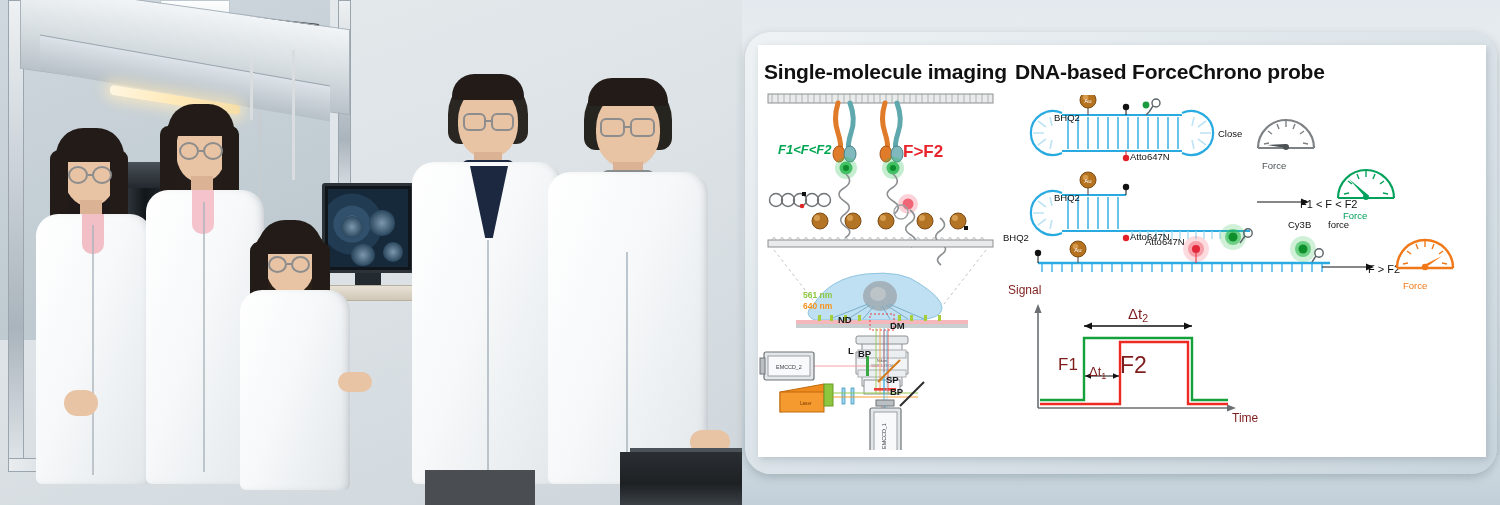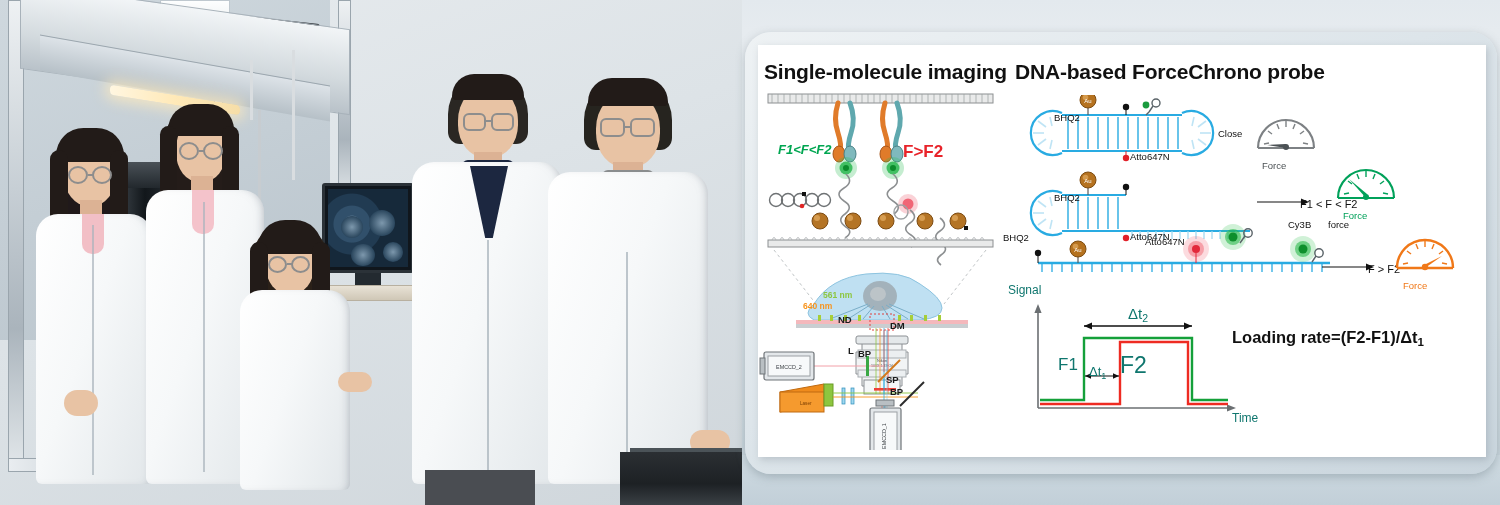--- a/index.html
+++ b/index.html
@@ -147,21 +147,21 @@
   .optlbl { font-size:9.5px; color:#1a1a1a; font-family:"Liberation Sans",sans-serif; }
   .laserlbl561 { font-size:8.5px; font-weight:bold; color:#8dc63f; }
   .laserlbl640 { font-size:8.5px; font-weight:bold; color:#f7941e; }
 
   
   .plbl { position:absolute; font-size:9.5px; color:#111; white-space:nowrap; }
   .force-lbl { position:absolute; font-size:9.5px; white-space:nowrap; }
   .fstate { position:absolute; font-size:11px; color:#111; white-space:nowrap; }
 
   
-  .sig-lbl { position:absolute; white-space:nowrap; color:#0f766e; }
+  .sig-lbl { position:absolute; white-space:nowrap; color:#7f1d1d; }
   #sig-signal { font-size:12px; }
   #sig-time   { font-size:12px; }
   #sig-f1 { font-size:17px; }
   #sig-f2 { font-size:23px; }
   #sig-dt1 { font-size:13px; }
   #sig-dt2 { font-size:15px; }
 
   .formula { position:absolute; font-size:16.5px; font-weight:bold; color:#111; white-space:nowrap; }
   .sub { font-size:0.7em; vertical-align:-0.3em; }
 </style>
@@ -530,21 +530,21 @@
       <rect x="112" y="78" width="31" height="52" rx="2" fill="#e3e7ea" stroke="#6f7478" stroke-width="1.2"></rect>
       <rect x="116" y="82" width="23" height="44" fill="#f7f9fa" stroke="#9ba0a4"></rect>
       <rect x="118" y="70" width="18" height="6" fill="#b9bfc3" stroke="#6f7478"></rect>
       <text x="128" y="106" font-size="5.4" text-anchor="middle" fill="#3a3f43" transform="rotate(-90 128 106)" font-family="Liberation Sans, sans-serif">EMCCD_1</text>
     </g>
   </svg>
 
   <div class="lbl lbl-f1" style="left:778px;top:142px;font-style:italic;">F1&lt;F&lt;F2</div>
   <div class="lbl lbl-f2" style="left:903px;top:142px;">F&gt;F2</div>
 
-  <div class="lbl laserlbl561" style="left:803px;top:290px;margin-left:20px;">561 nm</div>
+  <div class="lbl laserlbl561" style="left:803px;top:290px;">561 nm</div>
   <div class="lbl laserlbl640" style="left:803px;top:301px;">640 nm</div>
   <div class="lbl optlbl" style="left:838px;top:314px;font-weight:bold;">ND</div>
   <div class="lbl optlbl" style="left:848px;top:345px;font-weight:bold;">L</div>
   <div class="lbl optlbl" style="left:890px;top:320px;font-weight:bold;">DM</div>
   <div class="lbl optlbl" style="left:858px;top:348px;font-weight:bold;">BP</div>
   <div class="lbl optlbl" style="left:886px;top:374px;font-weight:bold;">SP</div>
   <div class="lbl optlbl" style="left:890px;top:386px;font-weight:bold;">BP</div>
 
   <svg style="position:absolute;left:1000px;top:95px;width:400px;height:200px;" viewBox="0 0 400 200">
 
@@ -811,17 +811,14 @@
   <div class="sig-lbl" id="sig-time" style="left:1232px;top:411px;">Time</div>
   <div class="sig-lbl" id="sig-f1" style="left:1058px;top:355px;">F1</div>
   <div class="sig-lbl" id="sig-f2" style="left:1120px;top:352px;">F2</div>
   <div class="sig-lbl" id="sig-dt1" style="left:1089px;top:364px;">
     <span>Δt</span><span class="sub">1</span>
   </div>
   <div class="sig-lbl" id="sig-dt2" style="left:1128px;top:305px;">
     <span>Δt</span><span class="sub">2</span>
   </div>
 
-  <div class="formula" style="left:1232px;top:328px;">
-    <span>Loading rate=(F2-F1)/Δt</span><span class="sub">1</span>
-  </div>
 
 </div>
 
 </body></html>

